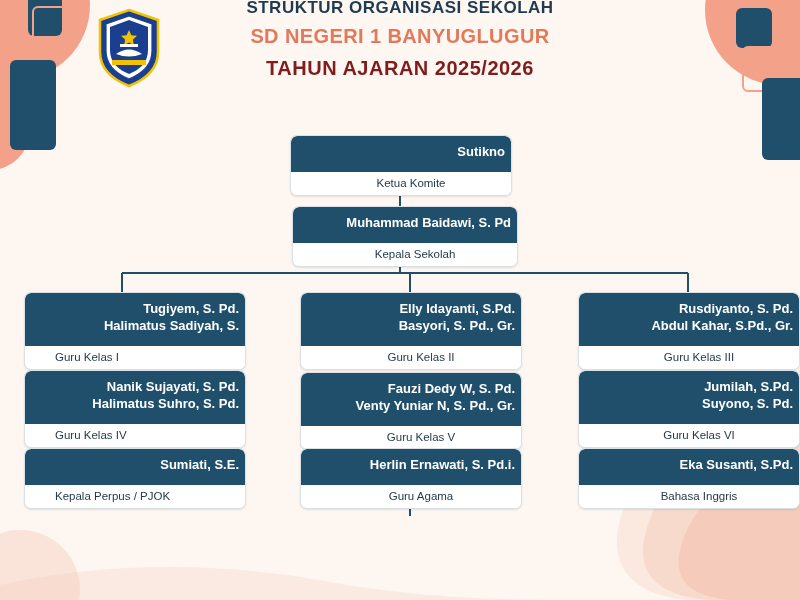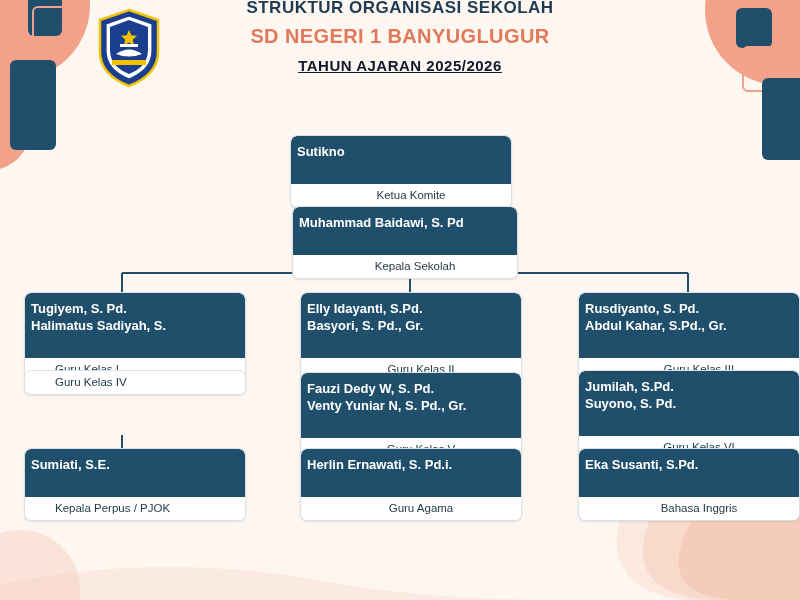--- a/index.html
+++ b/index.html
@@ -139,26 +139,25 @@
     margin-top: -2px;
   }
   .title-big {
     font-size: 20px;
     font-weight: bold;
     color: #e2795a;
     letter-spacing: .4px;
     margin-top: 7px;
   }
   .title-year {
-    font-size: 15px;
+    font-size: 20px;
     font-weight: bold;
-    color: #0f172a;
+    color: #7f1d1d;
     letter-spacing: .5px;
     margin-top: 9px;
-    text-decoration: underline;
   }
 
   
   .logo {
     position: absolute;
     left: 96px;
     top: 8px;
     width: 66px;
     height: 80px;
   }
@@ -181,24 +180,24 @@
     background: #fff;
     border-radius: 7px;
     box-shadow: 0 1px 2px rgba(0,0,0,.10);
     overflow: hidden;
     border: 1px solid #d9e1e7;
   }
   .node .head {
     background: #1f4f6b;
     color: #fff;
     font-weight: bold;
-    text-align: left;
+    text-align: right;
     font-size: 13px;
     line-height: 17px;
-    padding: 7px 6px 24px;
+    padding: 7px 6px 12px;
     border-radius: 6px 6px 0 0;
   }
   .node .head .l2 { display: block; }
   .node .sub {
     text-align: center;
     font-size: 11.5px;
     color: #243b4a;
     padding: 5px 4px 6px;
     background: #fff;
     margin-left: 20px;
@@ -284,20 +283,24 @@
 
   <div class="node sub-left" style="left:24px; top:292px; width:220px;">
     <div class="head">
       <span>Tugiyem, S. Pd.</span>
       <span class="l2">Halimatus Sadiyah, S.</span>
     </div>
     <div class="sub">Guru Kelas I</div>
   </div>
 
   <div class="node sub-left" style="left:24px; top:370px; width:220px;">
+    <div class="head">
+      <span>Nanik Sujayati, S. Pd.</span>
+      <span class="l2">Halimatus Suhro, S. Pd.</span>
+    </div>
     <div class="sub">Guru Kelas IV</div>
   </div>
 
   <div class="node sub-left" style="left:24px; top:448px; width:220px;">
     <div class="head">Sumiati, S.E.</div>
     <div class="sub">Kepala Perpus / PJOK</div>
   </div>
 
   <div class="node" style="left:300px; top:292px; width:220px;">
     <div class="head">

